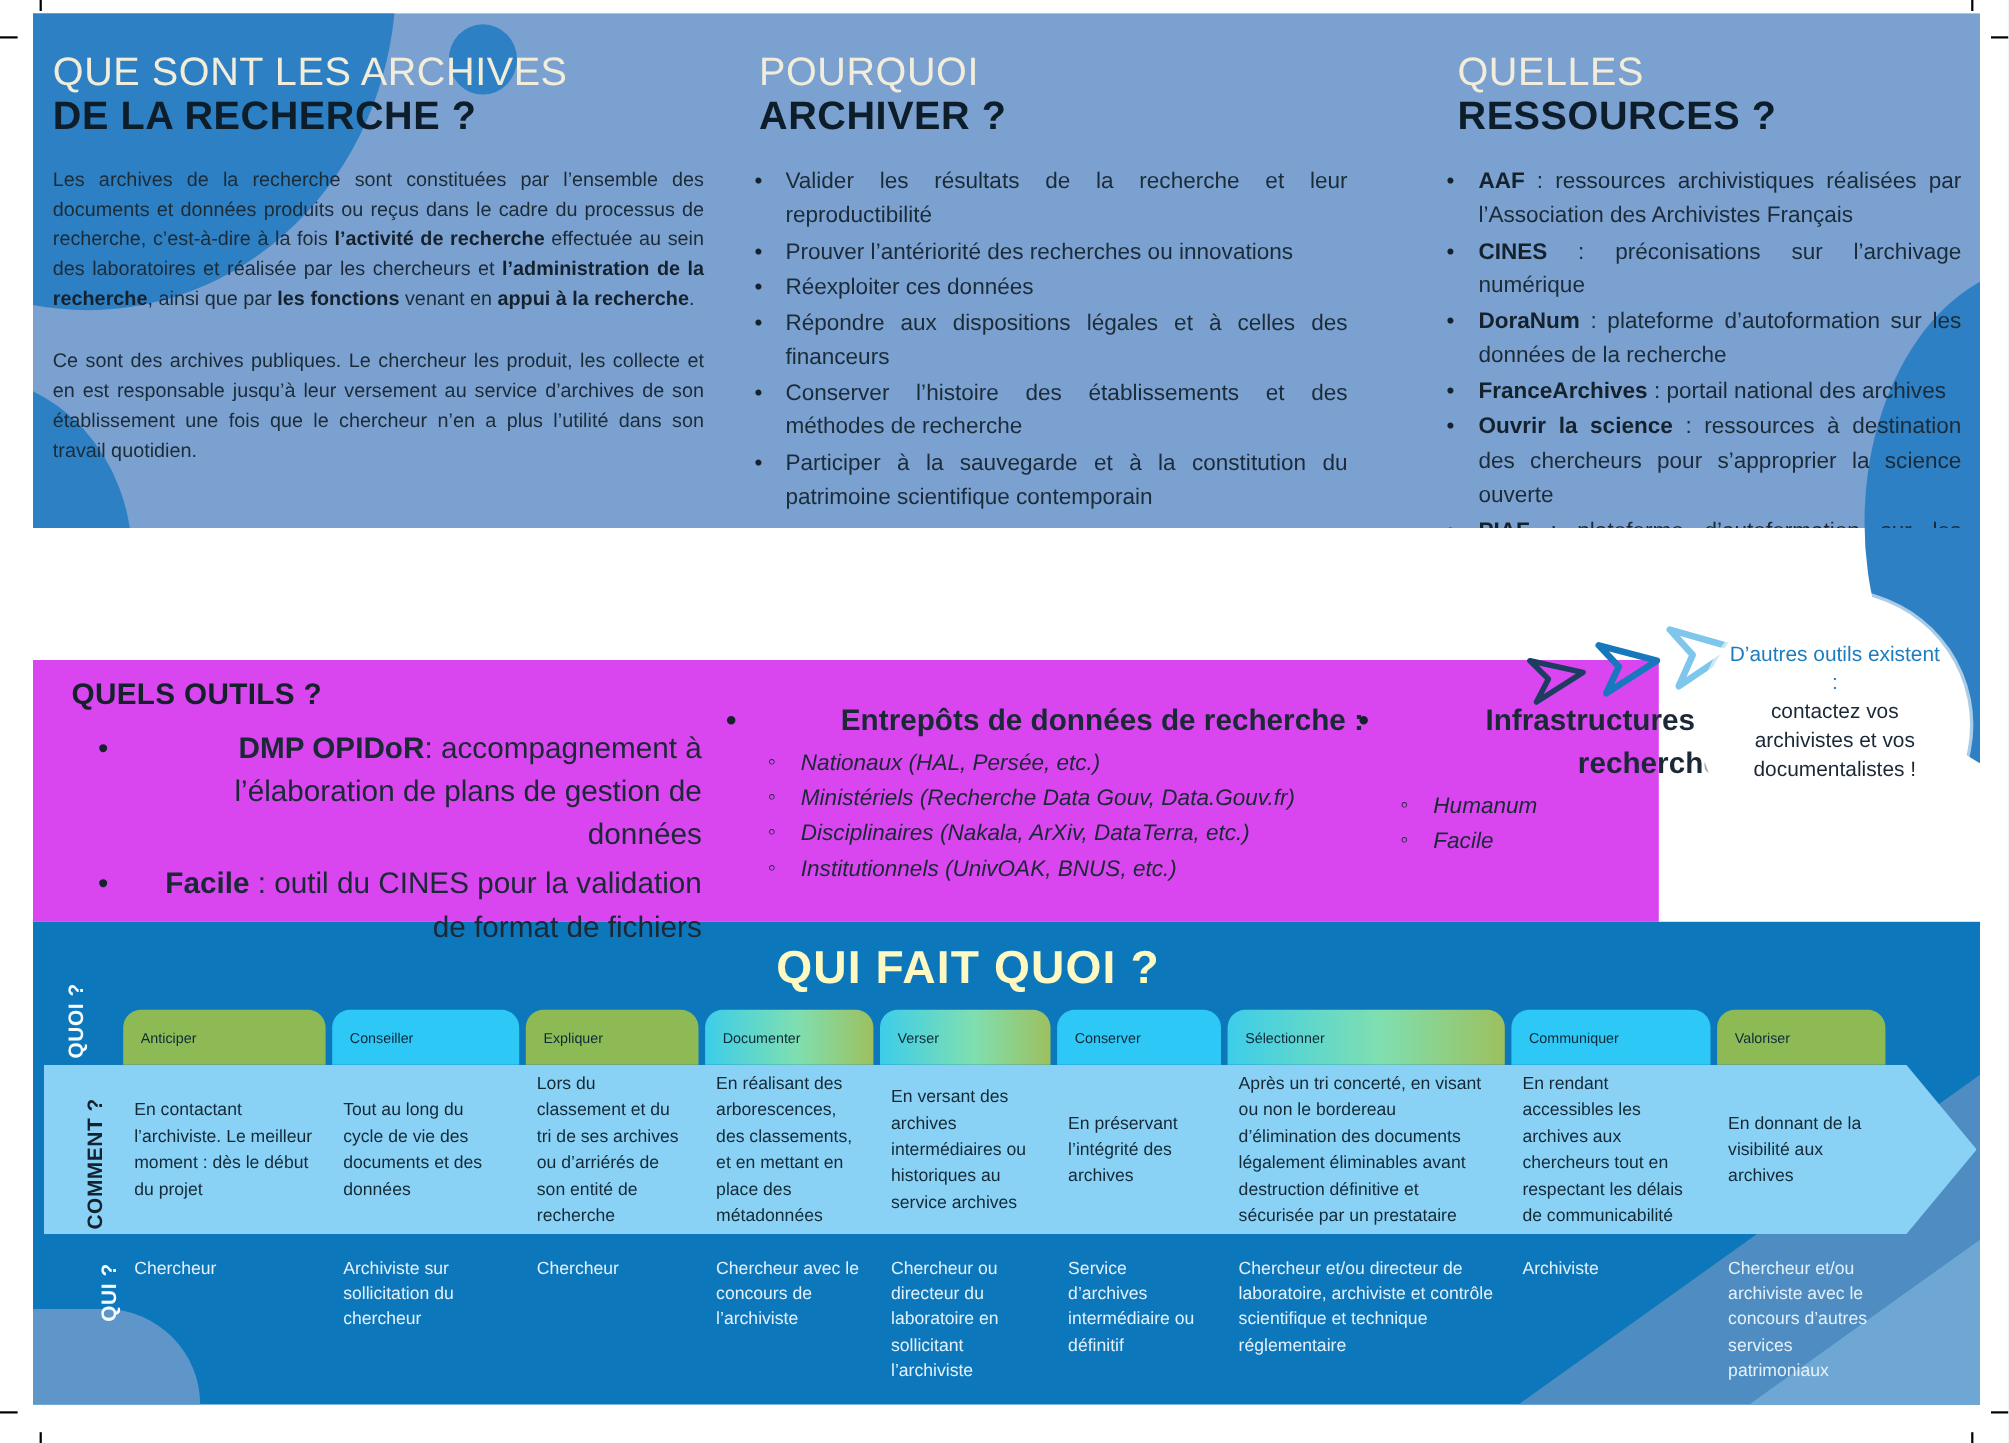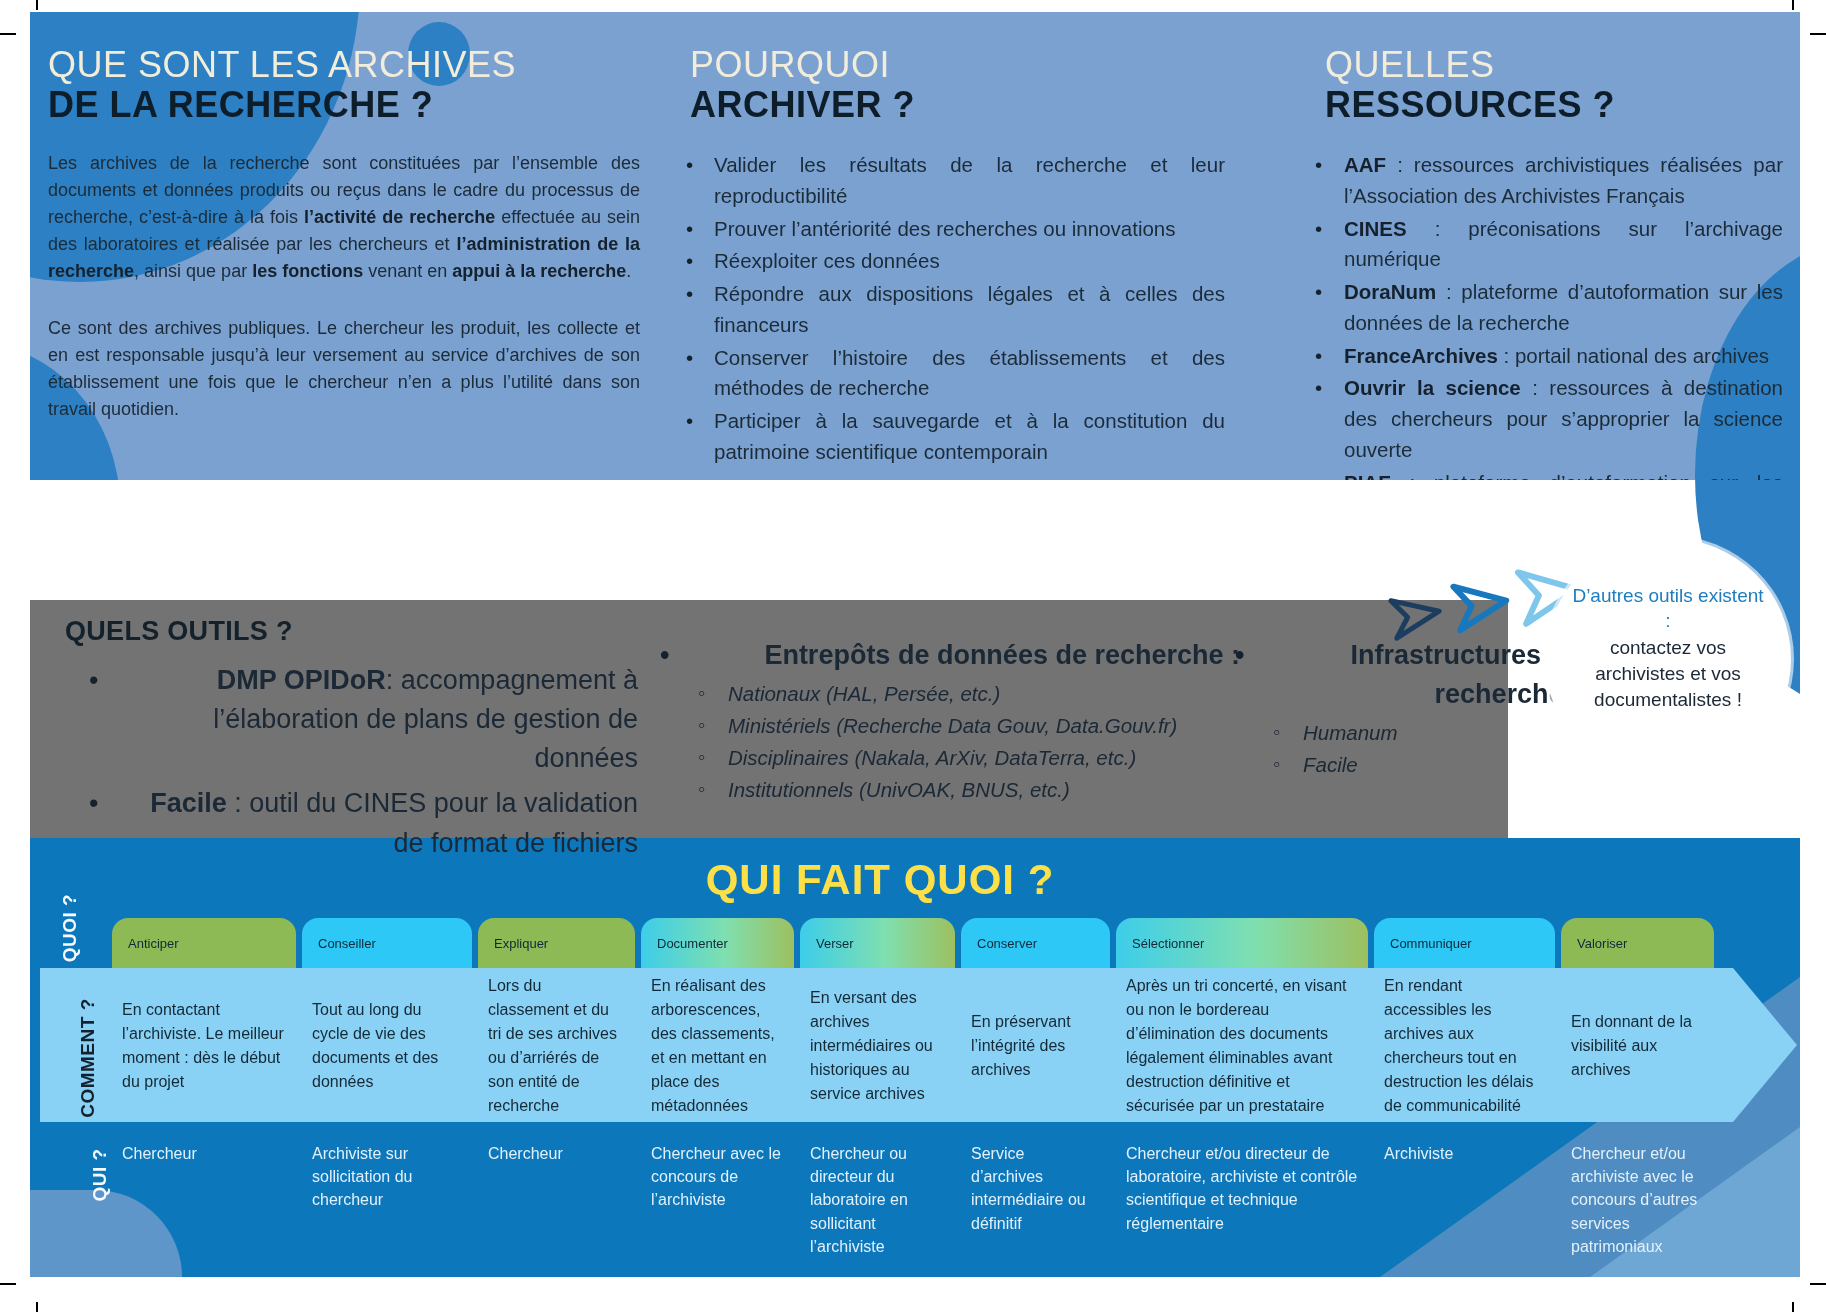--- a/index.html
+++ b/index.html
@@ -29,21 +29,21 @@
   .col3 h2{margin-left:30px;}
   .topcol p{margin:16px 0 30px 0;font-size:18px;line-height:1.5;color:#1c2b38;text-align:justify;}
   .topcol b{color:#15222e;}
   ul.blist{list-style:none;margin:12px;padding:0;}
   ul.blist li{position:relative;padding-left:40px;font-size:20.5px;line-height:1.5;color:#1c2b38;text-align:justify;margin-bottom:2px;}
   ul.blist li::before{content:"\2022";position:absolute;left:12px;color:#15222e;}
   .col3 ul.blist li{padding-left:37px;}
   .col3 ul.blist li::before{left:8px;}
 
   
-  .sec-tools{position:absolute;left:0;top:588px;width:1478px;height:238px;background:#737373;}
+  .sec-tools{position:absolute;left:0;top:588px;width:1478px;height:238px;background:#d946ef;}
   .toolcol{position:absolute;z-index:2;}
   .tools-left{left:35px;top:16px;width:585px;}
   .tools-left h3{margin:0 0 14px 0;font-size:27px;color:#14212b;letter-spacing:.3px;}
   .tools-mid{left:630px;top:36px;width:580px;}
   .tools-right{left:1205px;top:36px;width:345px;}
   .toolcol ul.blist li,.toolcol .mainb{font-size:27px;line-height:1.45;color:#1b2836;text-align:right;}
   .mainb{position:relative;padding-left:28px;font-weight:700;color:#15222e;margin-bottom:4px;}
   .mainb::before{content:"\2022";position:absolute;left:0;color:#15222e;font-weight:700;}
   ul.sublist{list-style:none;margin:0 0 16px 38px;padding:0;font-style:italic;}
   ul.sublist li{position:relative;padding-left:30px;font-size:20.5px;line-height:1.42;color:#1b2836;margin-bottom:3px;}
@@ -54,21 +54,21 @@
   
   .chevrons{position:absolute;left:1355px;top:556px;width:200px;height:78px;z-index:3;}
   .badge{position:absolute;left:1515px;top:526px;width:246px;height:242px;background:#ffffff;border-radius:50%;
          z-index:4;text-align:center;box-shadow:0 0 0 3px rgba(255,255,255,.6);}
   .badge .b1{margin:46px 24px 2px 24px;font-size:19px;line-height:1.3;color:#1e7dbf;}
   .badge .b2{margin:2px 20px 0 20px;font-size:19px;line-height:1.35;color:#1b2836;}
 
   
   .sec-matrix{position:absolute;left:0;top:826px;width:1770px;height:439px;background:#0d77bc;overflow:hidden;}
   .m-title{position:absolute;left:0;top:18px;width:1700px;text-align:center;font-size:42px;font-weight:700;
-           color:#fde047;letter-spacing:1px;z-index:2;}
+           color:#fef9c3;letter-spacing:1px;z-index:2;}
   .rot{position:absolute;transform:rotate(-90deg);transform-origin:center;font-weight:700;font-size:19px;letter-spacing:.5px;z-index:3;white-space:nowrap;}
   .rot-quoi{left:-20px;top:79px;width:120px;text-align:center;color:#f5fbff;}
   .rot-comment{left:-12px;top:209px;width:140px;text-align:center;color:#14222e;}
   .rot-qui{left:10px;top:326px;width:120px;text-align:center;color:#f5fbff;}
 
   .band{position:absolute;left:10px;top:130px;width:1757px;height:154px;background:#8ad1f6;z-index:1;
         clip-path:polygon(0 0,calc(100% - 64px) 0,100% 50%,calc(100% - 64px) 100%,0 100%);}
   .mgrid{position:absolute;left:82px;width:1602px;display:grid;
          grid-template-columns:184px 170px 157px 153px 155px 149px 252px 181px 153px;column-gap:6px;z-index:2;}
   .grid-tabs{top:80px;height:50px;}
@@ -233,21 +233,21 @@
         <div class="cell-c">
             <span>En versant des archives intermédiaires ou historiques au service archives</span>
           </div>
         <div class="cell-c">
             <span>En préservant l’intégrité des archives</span>
           </div>
         <div class="cell-c">
             <span>Après un tri concerté, en visant ou non le bordereau d’élimination des documents légalement éliminables avant destruction définitive et sécurisée par un prestataire</span>
           </div>
         <div class="cell-c">
-            <span>En rendant accessibles les archives aux chercheurs tout en destruction les délais de communicabilité</span>
+            <span>En rendant accessibles les archives aux chercheurs tout en respectant les délais de communicabilité</span>
           </div>
         <div class="cell-c">
             <span>En donnant de la visibilité aux archives</span>
           </div>
       </div>
 
       <div class="mgrid grid-qui">
         <div class="cell-q">Chercheur</div>
         <div class="cell-q">Archiviste sur sollicitation du chercheur</div>
         <div class="cell-q">Chercheur</div>

